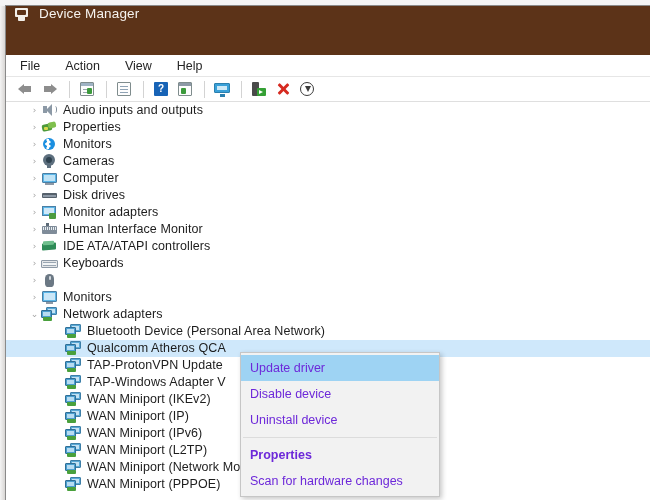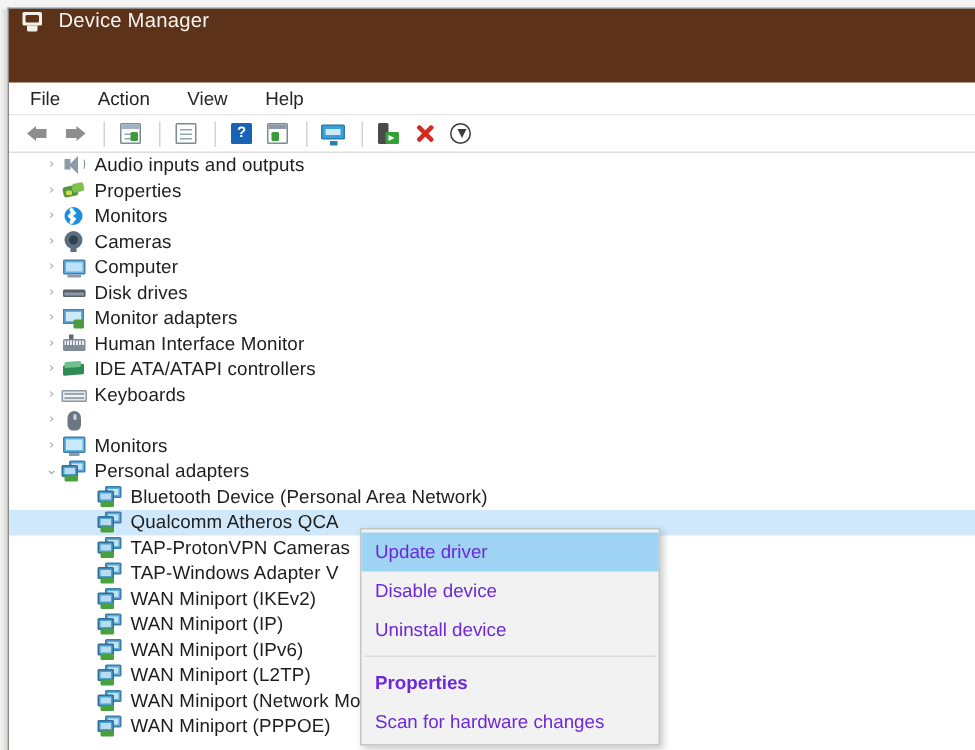--- a/index.html
+++ b/index.html
@@ -361,36 +361,36 @@
           <span class="ico"><span class="ic-mouse"><i class="m"></i></span></span>
         </div>
         <div class="row ind1">
           <span class="chev">›</span>
           <span class="ico"><span class="ic-mon"><i class="scr"></i><i class="st"></i></span></span>
           <span class="lbl">Monitors</span>
         </div>
         <div class="row ind1">
           <span class="chev">⌄</span>
           <span class="ico"><span class="ic-net"><i class="back"></i><i class="front"></i><i class="grn"></i></span></span>
-          <span class="lbl">Personal adapters</span>
+          <span class="lbl">Network adapters</span>
         </div>
         <div class="row ind2">
           <span class="gap"></span>
           <span class="ico"><span class="ic-net"><i class="back"></i><i class="front"></i><i class="grn"></i></span></span>
           <span class="lbl">Bluetooth Device (Personal Area Network)</span>
         </div>
         <div class="row sel ind2">
           <span class="gap"></span>
           <span class="ico"><span class="ic-net"><i class="back"></i><i class="front"></i><i class="grn"></i></span></span>
           <span class="lbl">Qualcomm Atheros QCA</span>
         </div>
         <div class="row ind2">
           <span class="gap"></span>
           <span class="ico"><span class="ic-net"><i class="back"></i><i class="front"></i><i class="grn"></i></span></span>
-          <span class="lbl">TAP-ProtonVPN Cameras</span>
+          <span class="lbl">TAP-ProtonVPN Update</span>
         </div>
         <div class="row ind2">
           <span class="gap"></span>
           <span class="ico"><span class="ic-net"><i class="back"></i><i class="front"></i><i class="grn"></i></span></span>
           <span class="lbl">TAP-Windows Adapter V</span>
         </div>
         <div class="row ind2">
           <span class="gap"></span>
           <span class="ico"><span class="ic-net"><i class="back"></i><i class="front"></i><i class="grn"></i></span></span>
           <span class="lbl">WAN Miniport (IKEv2)</span>

